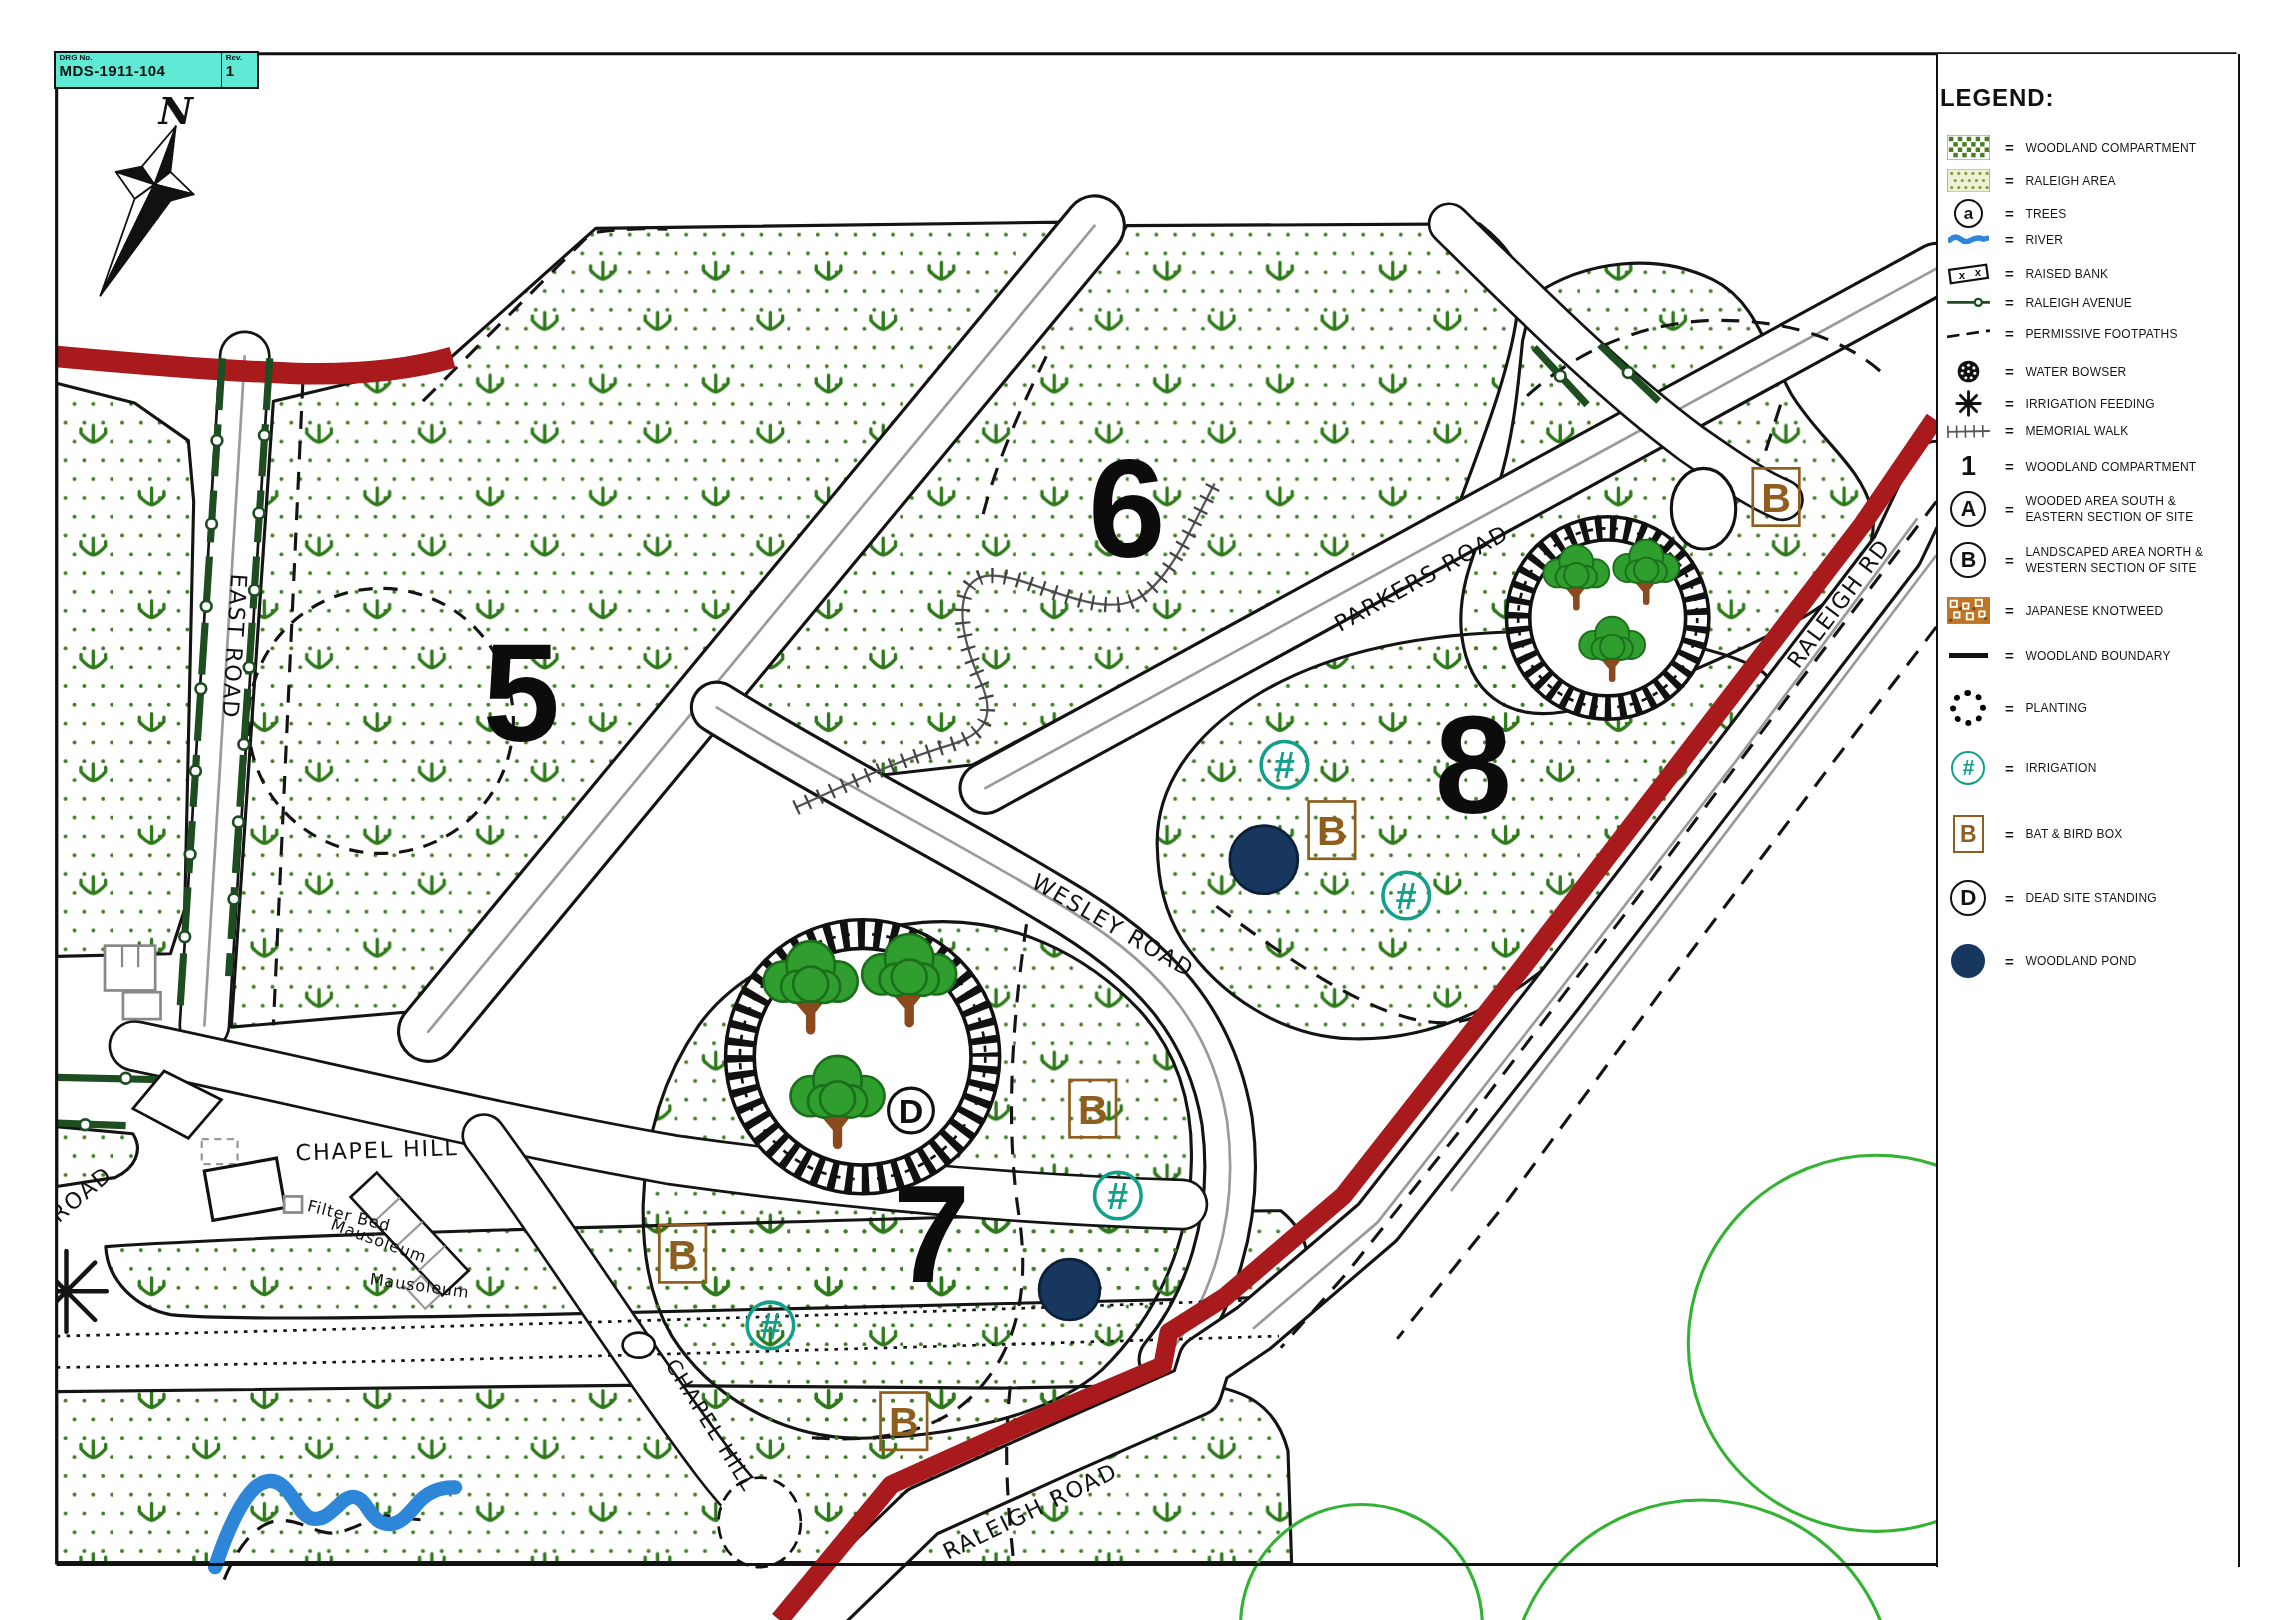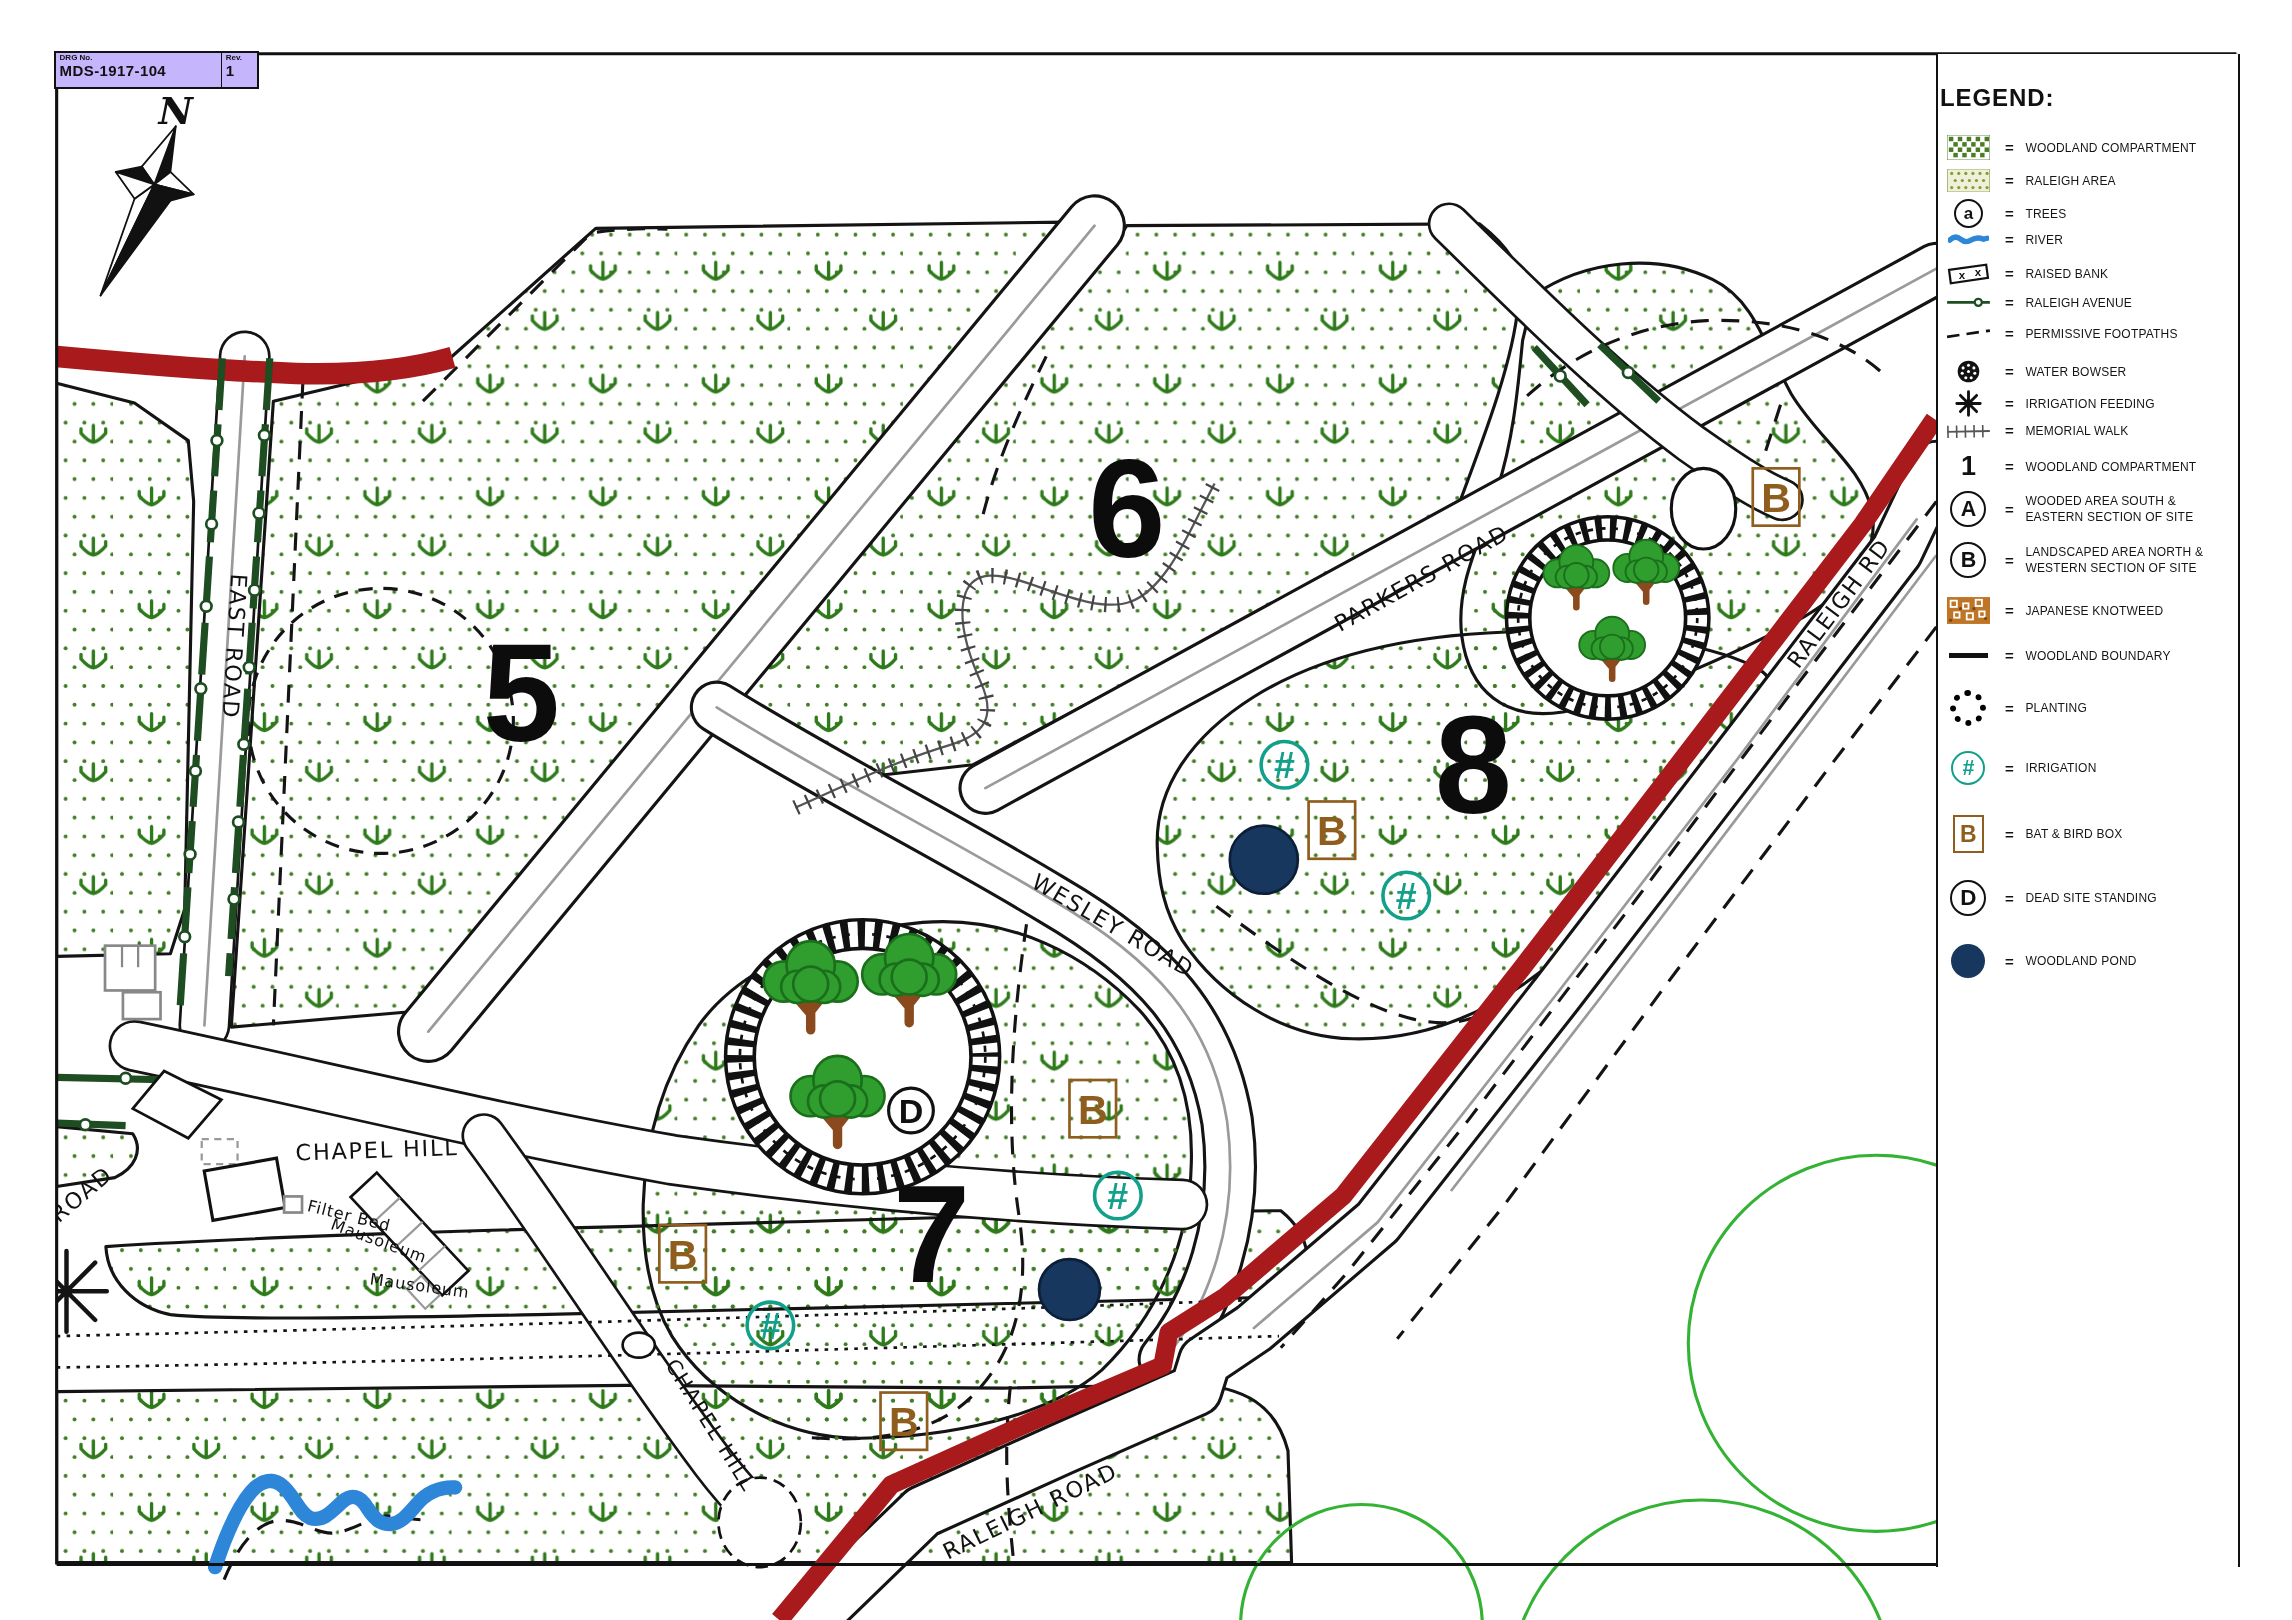--- a/index.html
+++ b/index.html
@@ -1,20 +1,20 @@
 <!DOCTYPE html>
 <html style="font-size:14.3px"><head>
 <meta charset="utf-8">
 <style>
   html,body{margin:0;padding:0;background:#fff;}
   #stage{position:relative;width:2293px;height:1620px;background:#ffffff;overflow:hidden;
          font-family:"Liberation Sans",sans-serif;}
   svg text{user-select:none;}
   
-  #titleblock{position:absolute;left:54px;top:51px;width:201px;height:34px;background:#c4b5fd;
+  #titleblock{position:absolute;left:54px;top:51px;width:201px;height:34px;background:#5eead4;
               border:2.2px solid #111;display:flex;z-index:5;}
   #titleblock .cell1{flex:0 0 158px;border-right:1.8px solid #111;padding:0.9px 3.6px;}
   #titleblock .cell2{flex:1;padding:0.9px 3.6px;}
   .tb-lab{font-size:8px;font-weight:700;color:#111;line-height:8px;}
   .tb-val{font-size:15px;font-weight:700;color:#111;line-height:18px;letter-spacing:0.4px;}
   
   #legend{position:absolute;left:1936px;top:54px;width:300px;height:1513px;background:#fff;
           border-left:2.2px solid #111;border-right:2.2px solid #111;z-index:4;}
   #legend-title{position:absolute;left:2px;top:30px;font-size:24px;font-weight:700;color:#111;letter-spacing:0.9px;}
   .lrow{position:absolute;left:5.4px;width:288px;display:flex;align-items:center;}
@@ -345,21 +345,21 @@
     <polygon points="112,330 190,224 172,206" fill="#111"></polygon>
     <polygon points="129,192 158,186 172,206" fill="#111"></polygon>
     <polygon points="129,192 150,222 172,206" fill="#fff"></polygon>
   </g>
   <text x="196" y="138" font-family="DejaVu Serif, serif" font-style="italic" font-weight="700" font-size="42" fill="#111" text-anchor="middle">N</text>
 </svg>
 
 <div id="titleblock">
   <div class="cell1">
     <div class="tb-lab">DRG No.</div>
-    <div class="tb-val">MDS-1917-104</div>
+    <div class="tb-val">MDS-1911-104</div>
   </div>
   <div class="cell2">
     <div class="tb-lab">Rev.</div>
     <div class="tb-val">1</div>
   </div>
 </div>
 
 <div id="legend">
   <div id="legend-title">LEGEND:</div>
 

